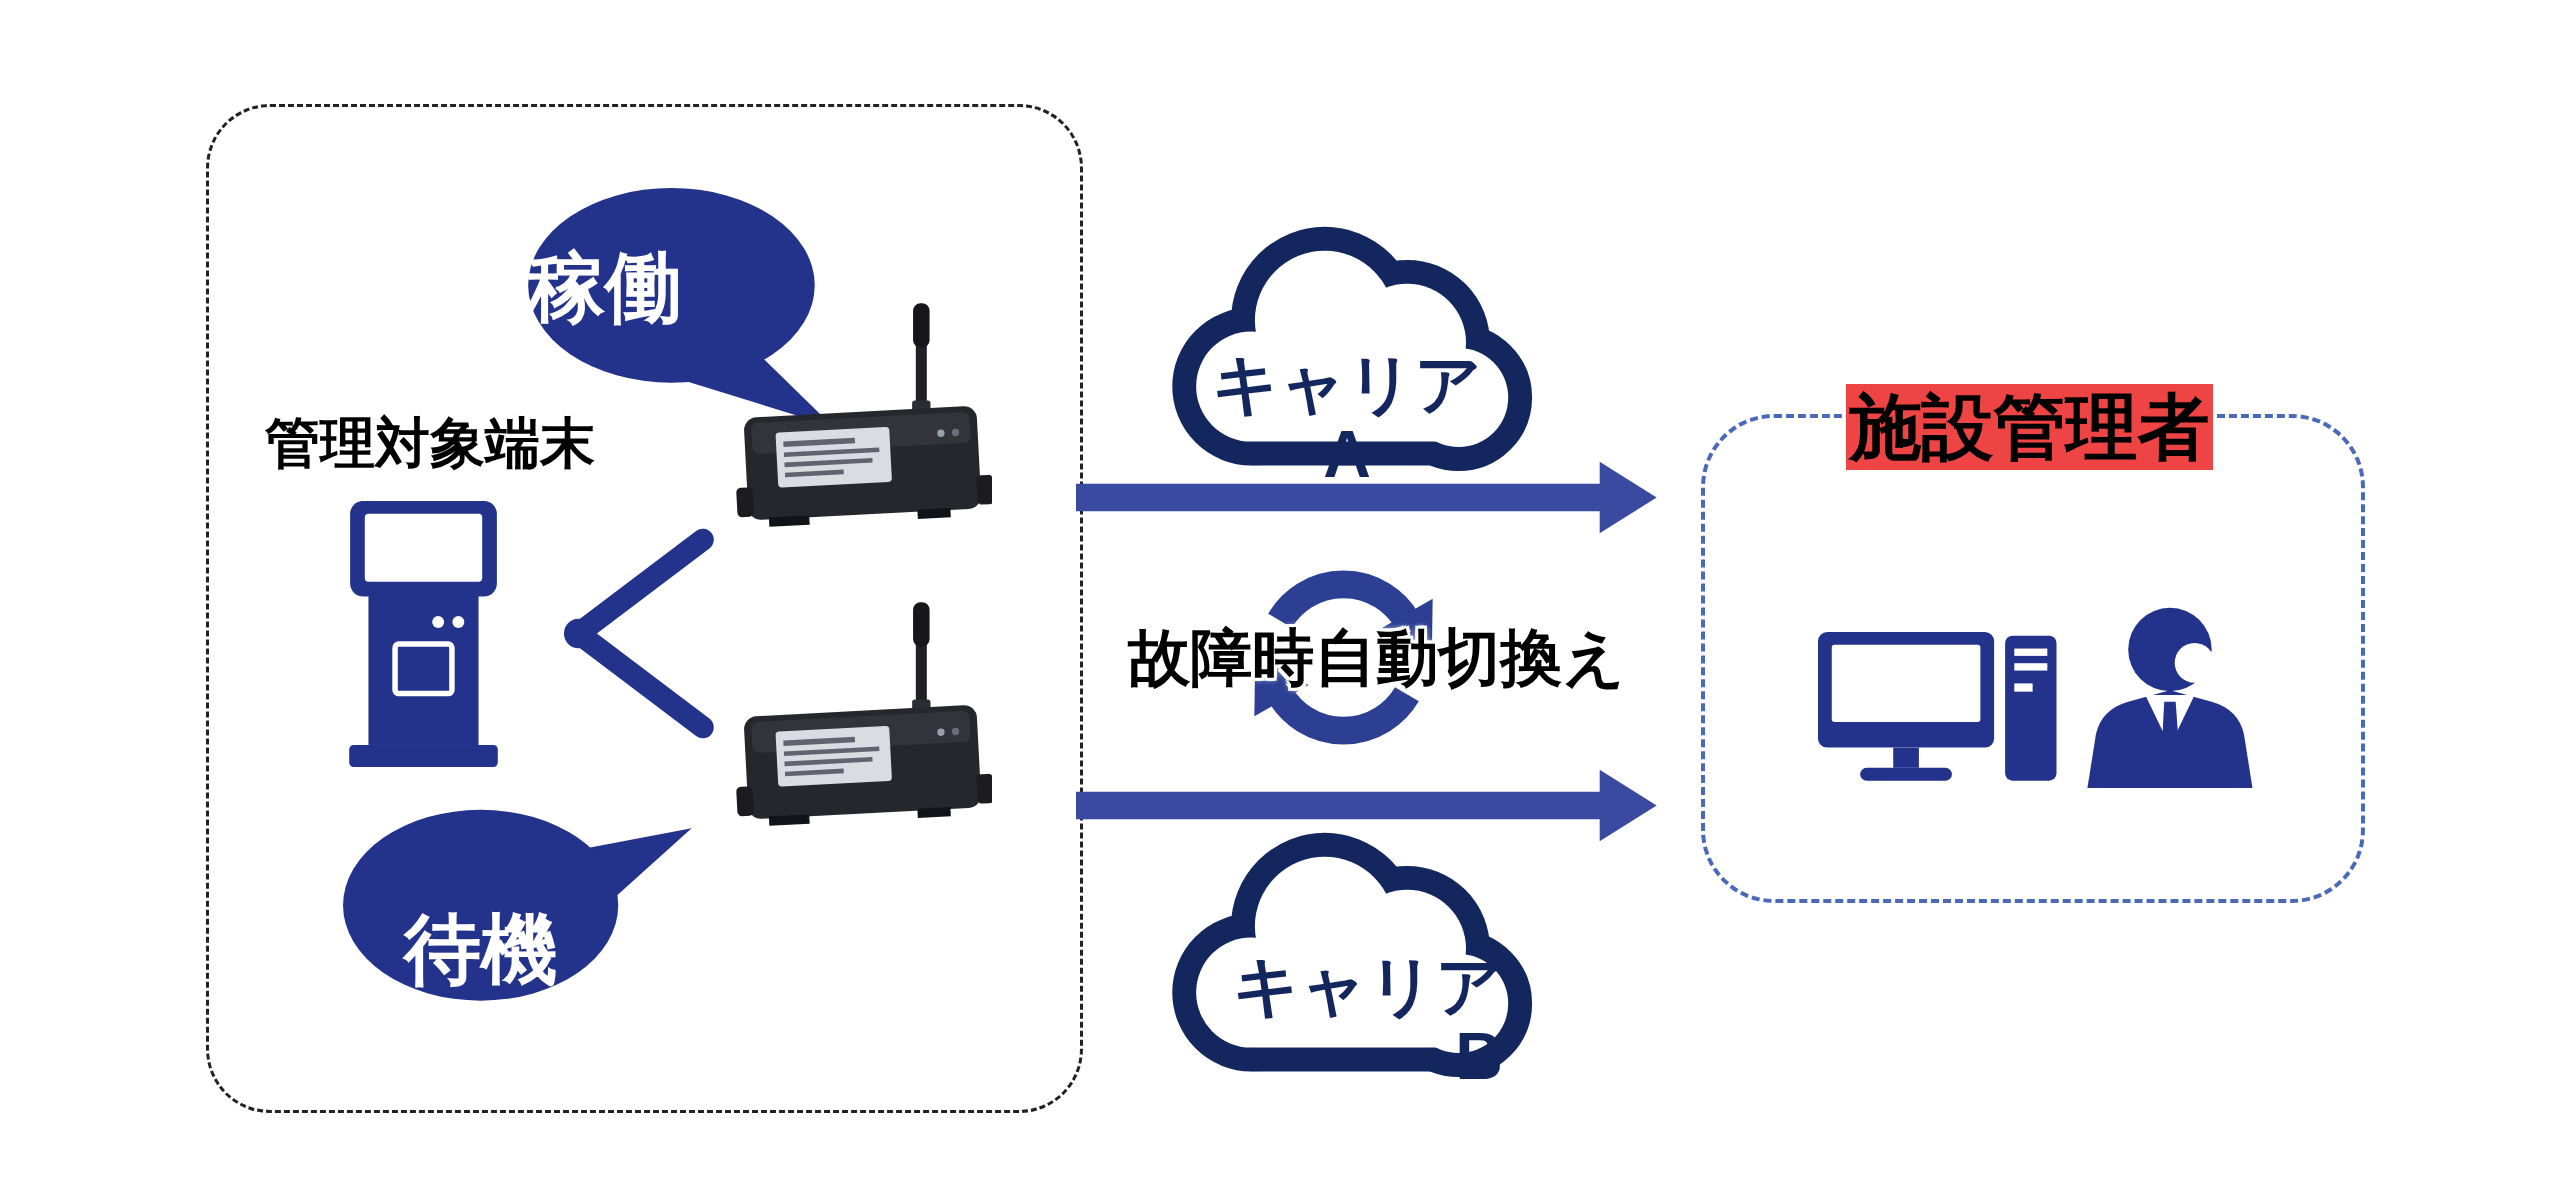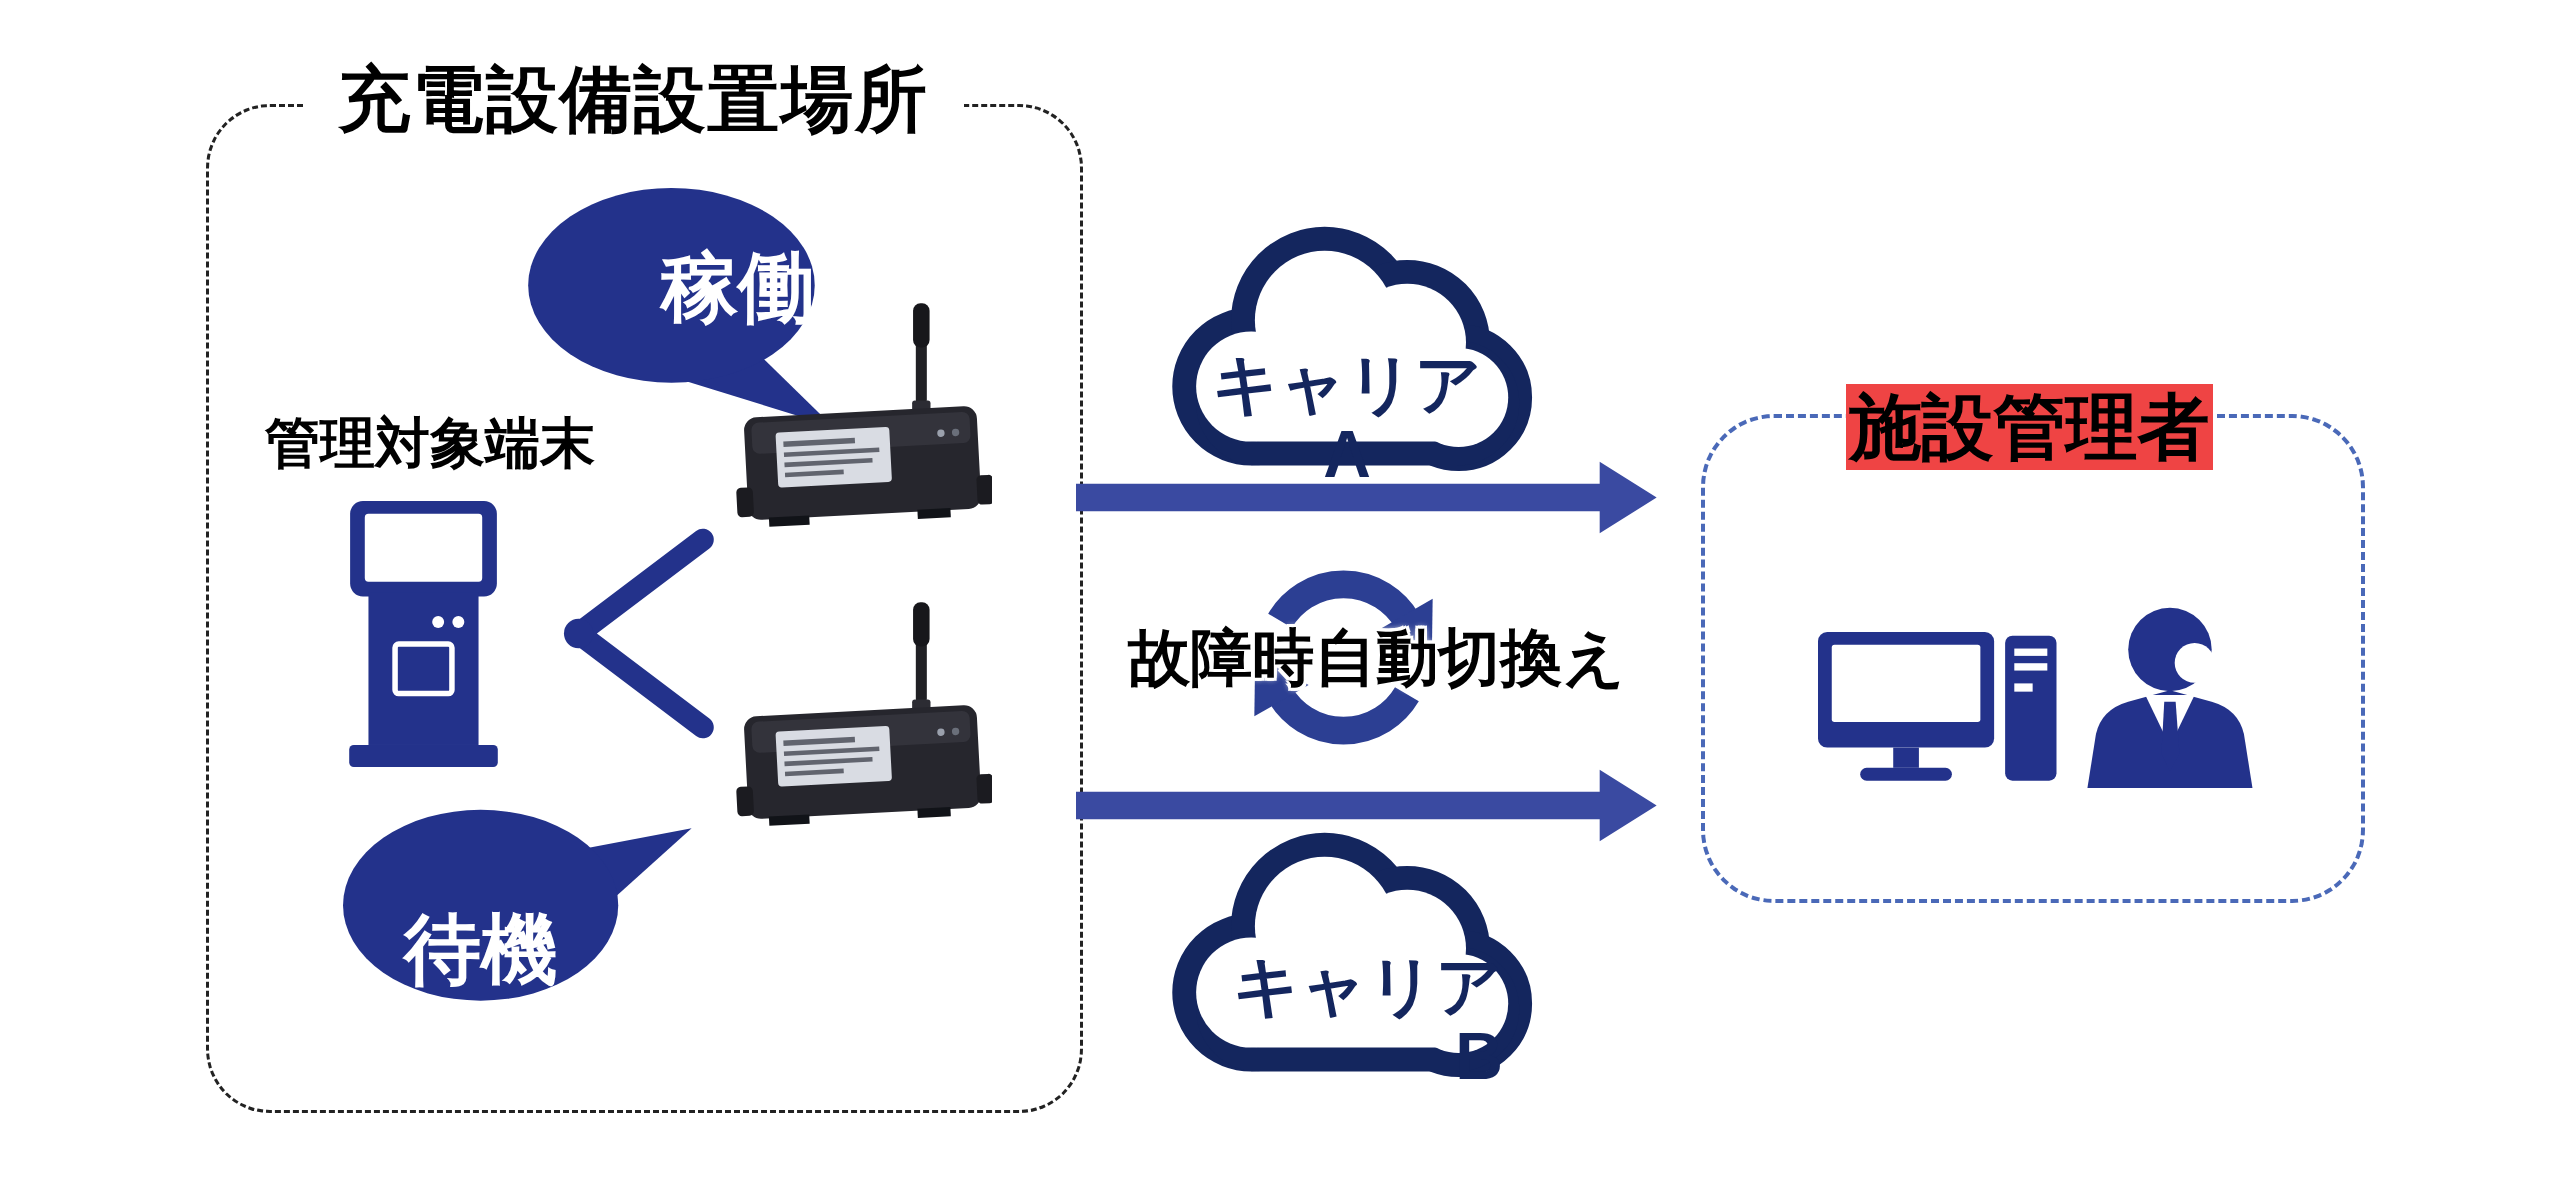--- a/index.html
+++ b/index.html
@@ -12,21 +12,21 @@
               border:3.7px dashed #222222; border-radius:64px; }
   .site-title { left:303px; top:57px; width:661px; height:84px; line-height:84px;
                 text-align:center; font-size:72px; font-weight:800; color:#000;
                 background:#ffffff; letter-spacing:1.8px; }
   .terminal-label { left:228px; top:407px; width:404px; height:73px; line-height:73px;
                     text-align:center; font-size:55px; font-weight:800; color:#000; }
 
   
   .bubble-active-svg { left:528px; top:188px; }
   .bubble-active-label { left:528px; top:244px; width:287px; height:86px; line-height:86px;
-                         text-align:right; font-size:77px; font-weight:700; color:#ffffff; }
+                         text-align:left; font-size:77px; font-weight:700; color:#ffffff; }
   .bubble-standby-svg { left:343px; top:808px; }
   .bubble-standby-label { left:343px; top:861px; width:276px; height:86px; line-height:86px;
                           text-align:center; font-size:77px; font-weight:700; color:#ffffff;margin-top:45px; }
 
   .kiosk-svg { left:349px; top:501px; }
   .branch-svg { left:551px; top:514px; }
   .router-top-svg { left:735px; top:303px; }
   .router-bottom-svg { left:735px; top:602px; }
   .router-model-label { left:707px; top:905px; width:331px; height:79px; line-height:79px;
                         text-align:center; font-size:70px; font-weight:800; color:#000; }
@@ -55,21 +55,20 @@
                    background:#ef4444; }
   .computer-svg { left:1818px; top:632px; }
   .person-svg { left:2074px; top:604px; }
 </style>
 </head>
 <body>
 
 <div class="canvas">
 
   <div class="abs site-box"></div>
-  <div class="abs site-title">充電設備設置場所</div>
 
   <svg class="abs bubble-active-svg" width="331" height="248" viewBox="0 0 360 270">
     <polygon points="240,170 332,260 158,206" fill="#23328b"></polygon>
     <ellipse cx="156" cy="106" rx="156" ry="106" fill="#23328b"></ellipse>
   </svg>
   <div class="abs bubble-active-label">稼働</div>
 
   <div class="abs terminal-label">管理対象端末</div>
   <svg class="abs kiosk-svg" width="149" height="266" viewBox="0 0 162 290">
     <rect x="1" y="0" width="160" height="104" rx="14" fill="#23328b"></rect>

